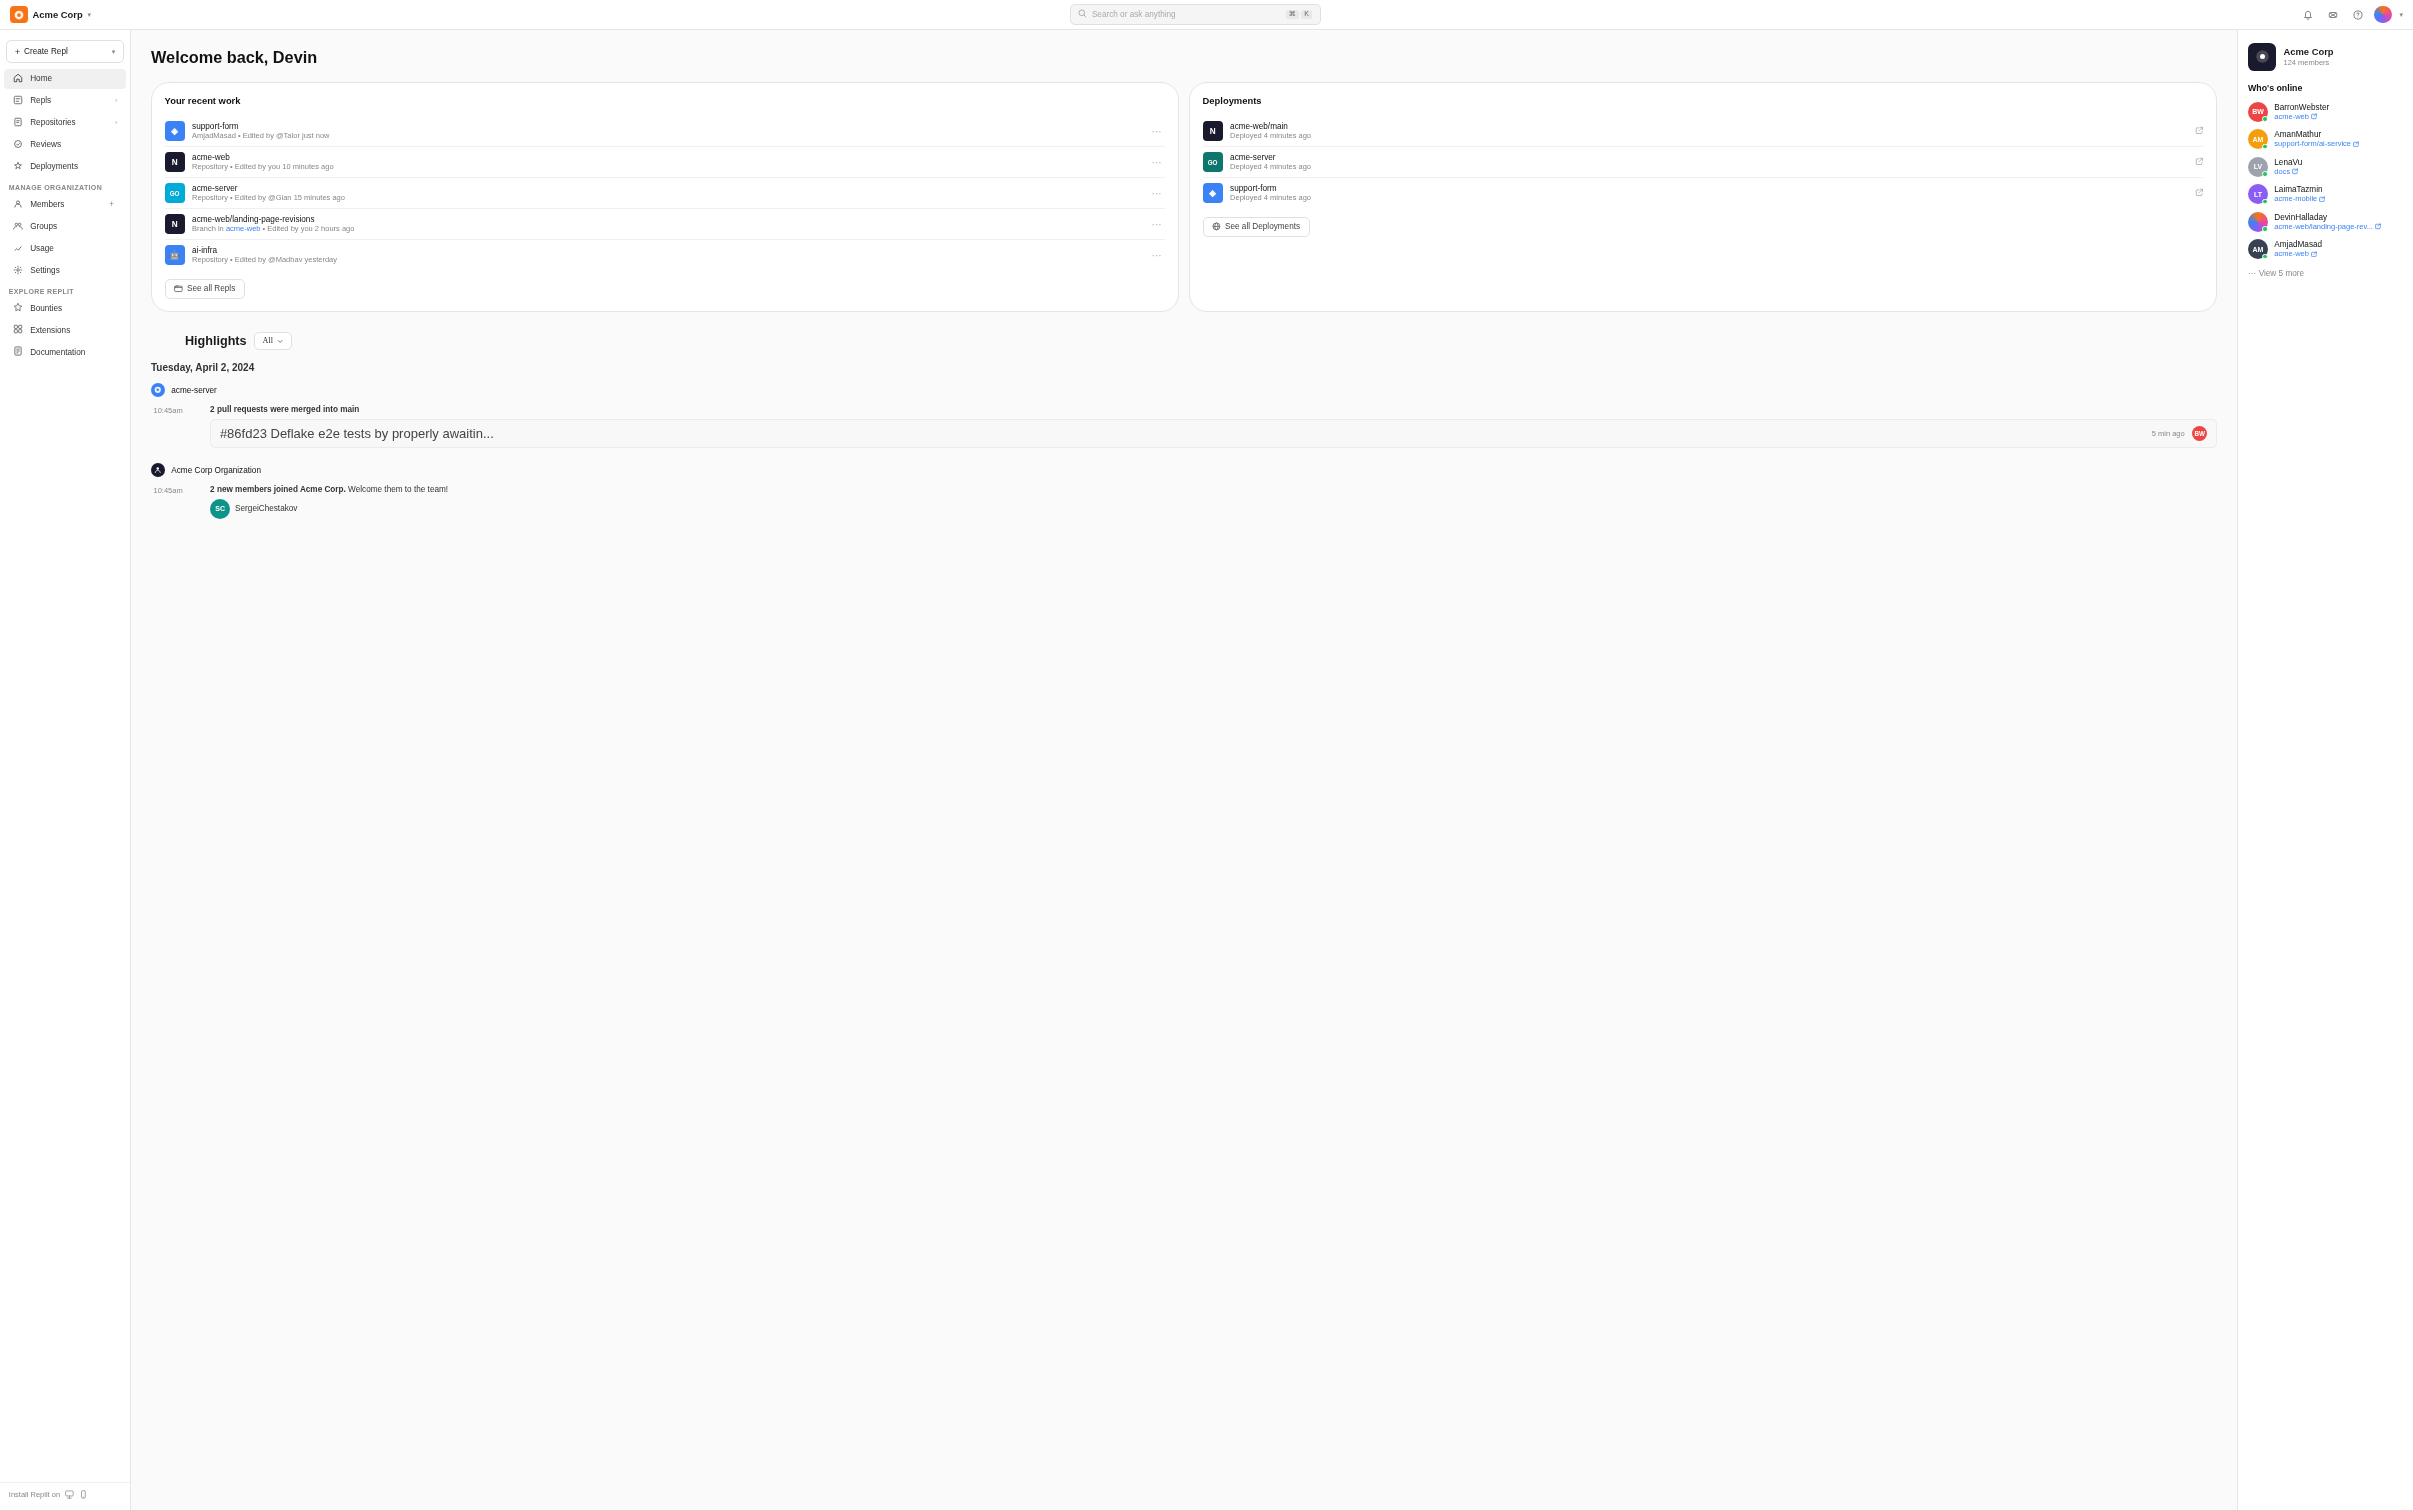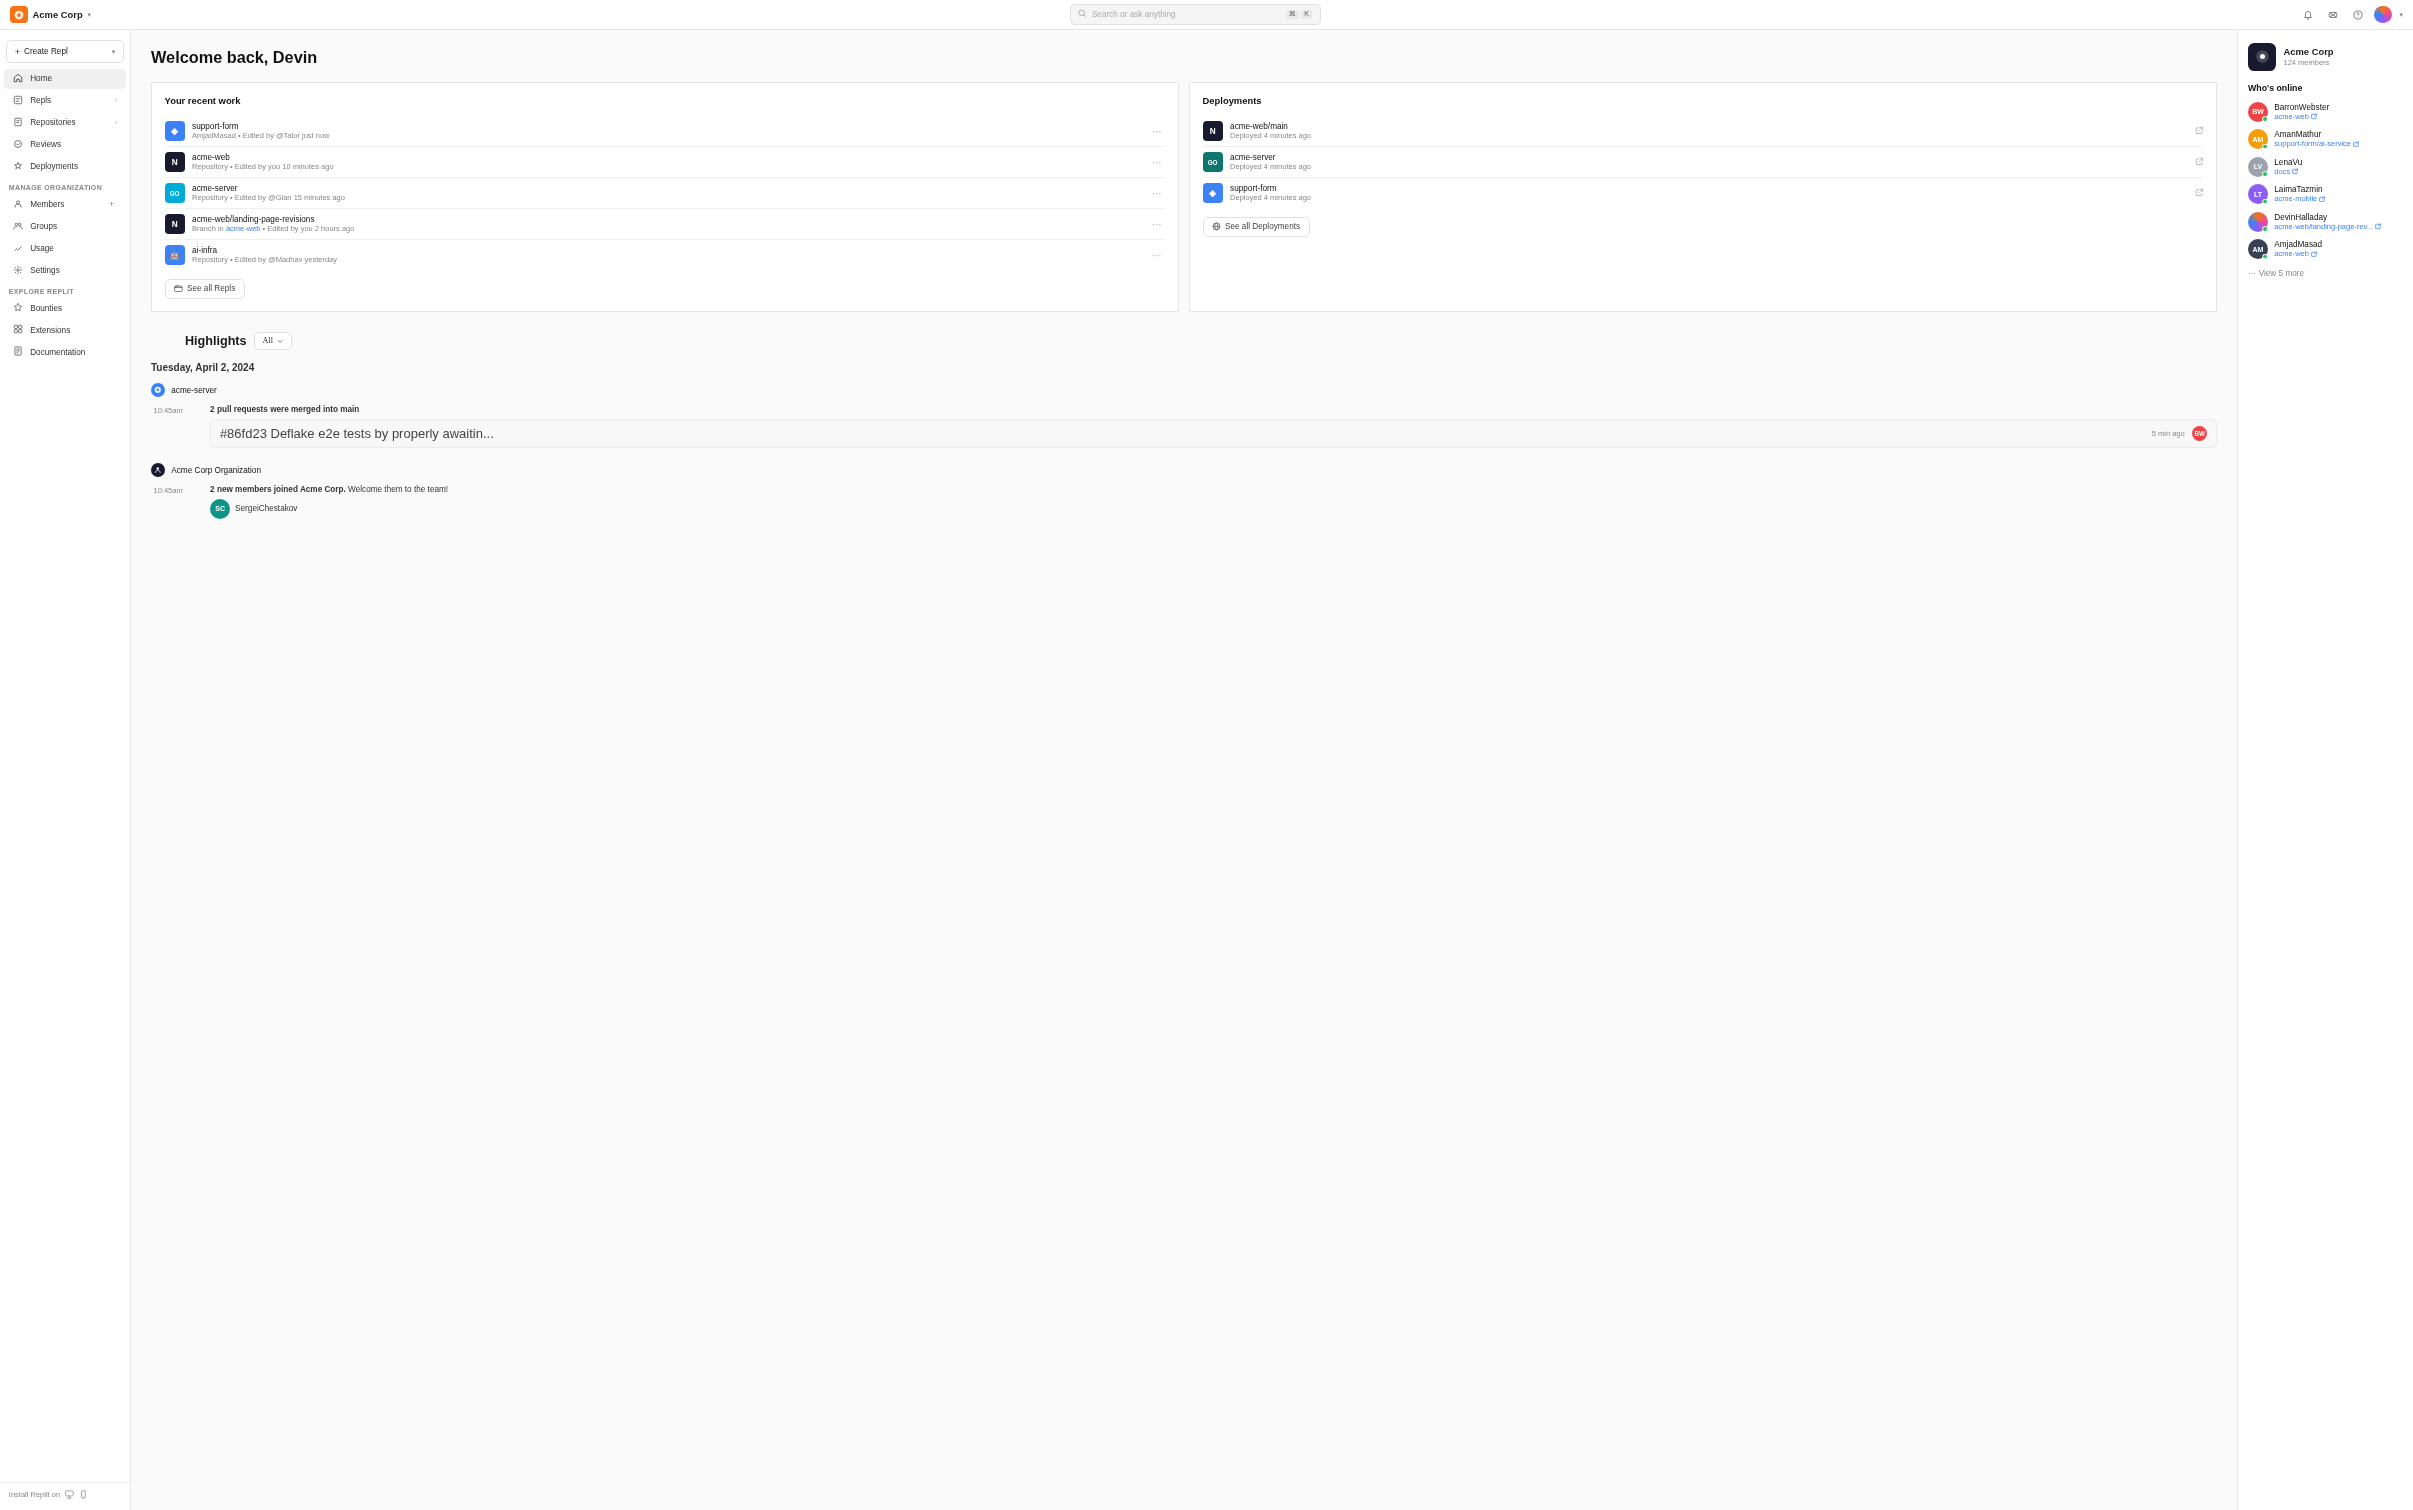--- a/index.html
+++ b/index.html
@@ -34,21 +34,21 @@
     .sidebar-section-label { font-size: 7px; font-weight: 600; color: #888; text-transform: uppercase; letter-spacing: 0.05em; padding: 6.3px 8.8px 2.5px; }
     .sidebar-add-btn { margin-left: auto; width: 11.3px; height: 11.3px; display: flex; align-items: center; justify-content: center; border-radius: 2.5px; color: #888; }
     .sidebar-footer { margin-top: auto; padding: 6.3px 8.8px; font-size: 7.5px; color: #888; cursor: pointer; display: flex; align-items: flex-start; gap: 5px; border-top: 0.6px solid #f0f0f0; }
 
     
     .main { flex: 1; overflow-y: auto; padding: 17.6px 20px; background: #fafafa; }
     .page-title { font-size: 16.3px; font-weight: 700; margin-bottom: 15px; color: #111; }
 
     
     .cards-row { display: flex; gap: 10px; margin-bottom: 20px; }
-    .card { background: #fff; border: 0.6px solid #e5e5e5; border-radius: 1px; padding: 12.6px; }
+    .card { background: #fff; border: 0.6px solid #e5e5e5; border-radius: 18px; padding: 12.6px; }
     .card-recent { flex: 1; }
     .card-deployments { flex: 1; }
     .card-title { font-size: 9.4px; font-weight: 600; margin-bottom: 10px; color: #111; }
 
     
     .work-item { display: flex; align-items: center; gap: 7.5px; padding: 5px 0; border-bottom: 0.6px solid #f0f0f0; }
     .work-item:last-of-type { border-bottom: none; }
     .work-icon { width: 20px; height: 20px; border-radius: 3.8px; display: flex; align-items: center; justify-content: center; font-size: 8.8px; font-weight: 700; flex-shrink: 0; }
     .work-icon.blue { background: #3b82f6; color: white; }
     .work-icon.dark { background: #1a1a2e; color: white; }

